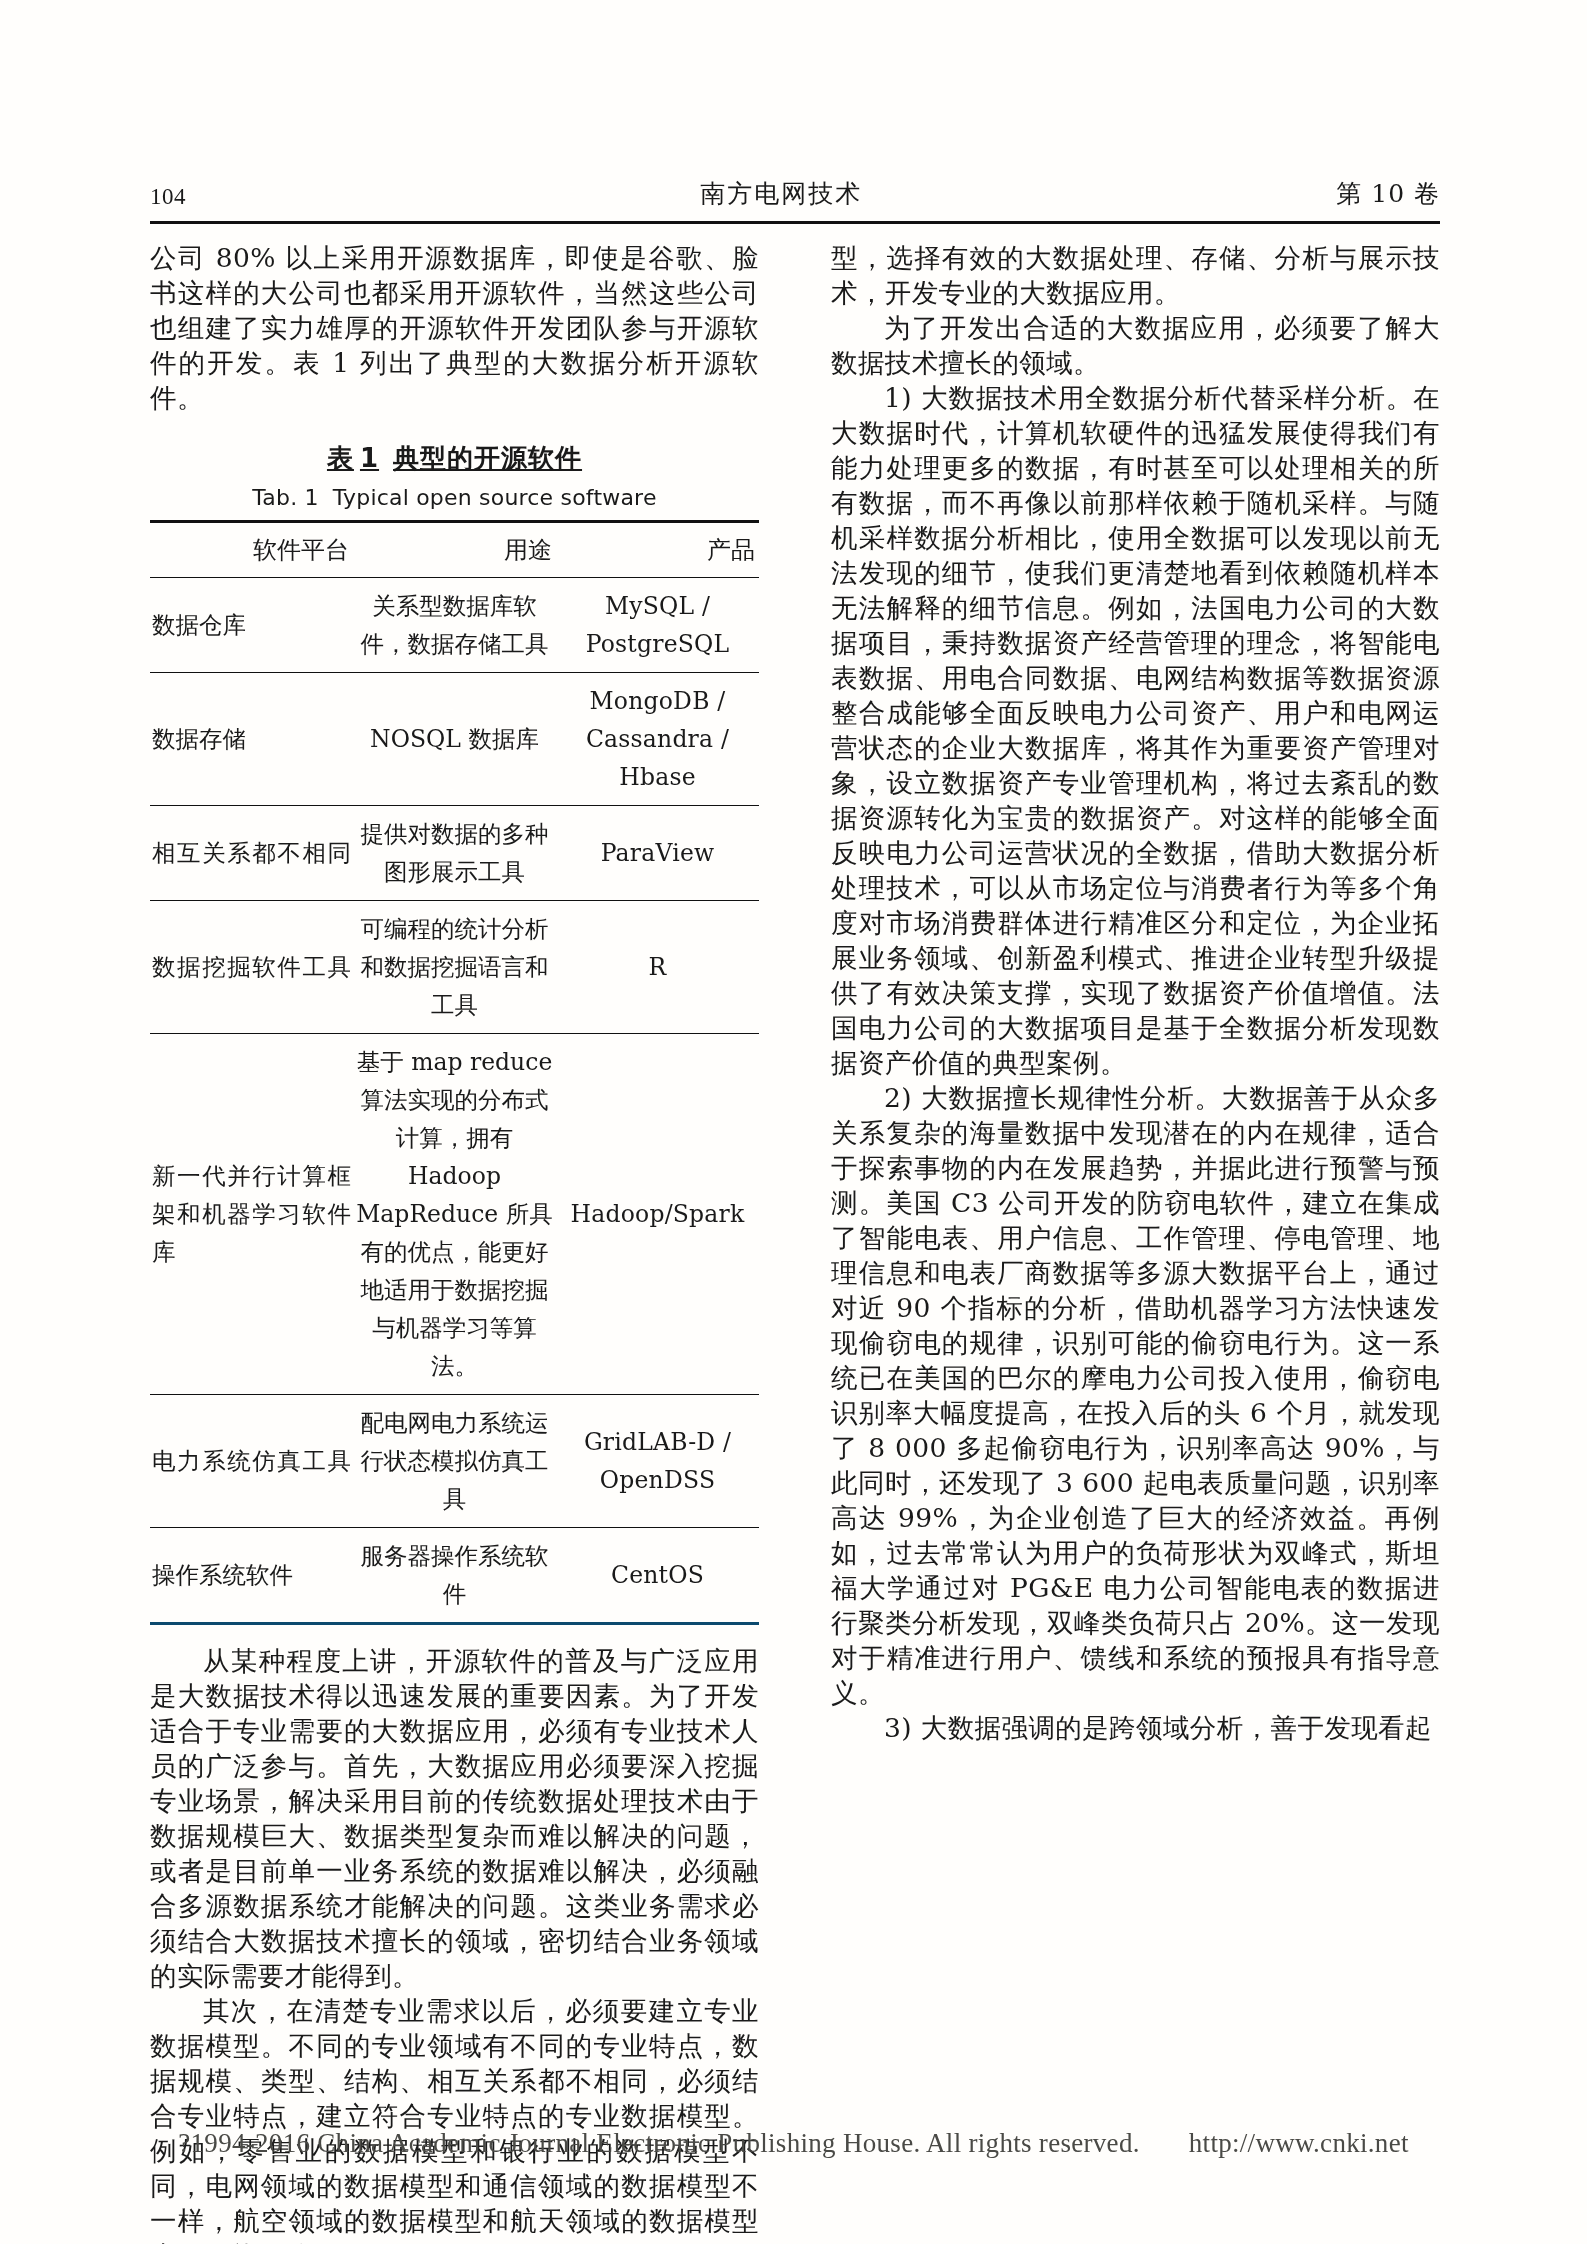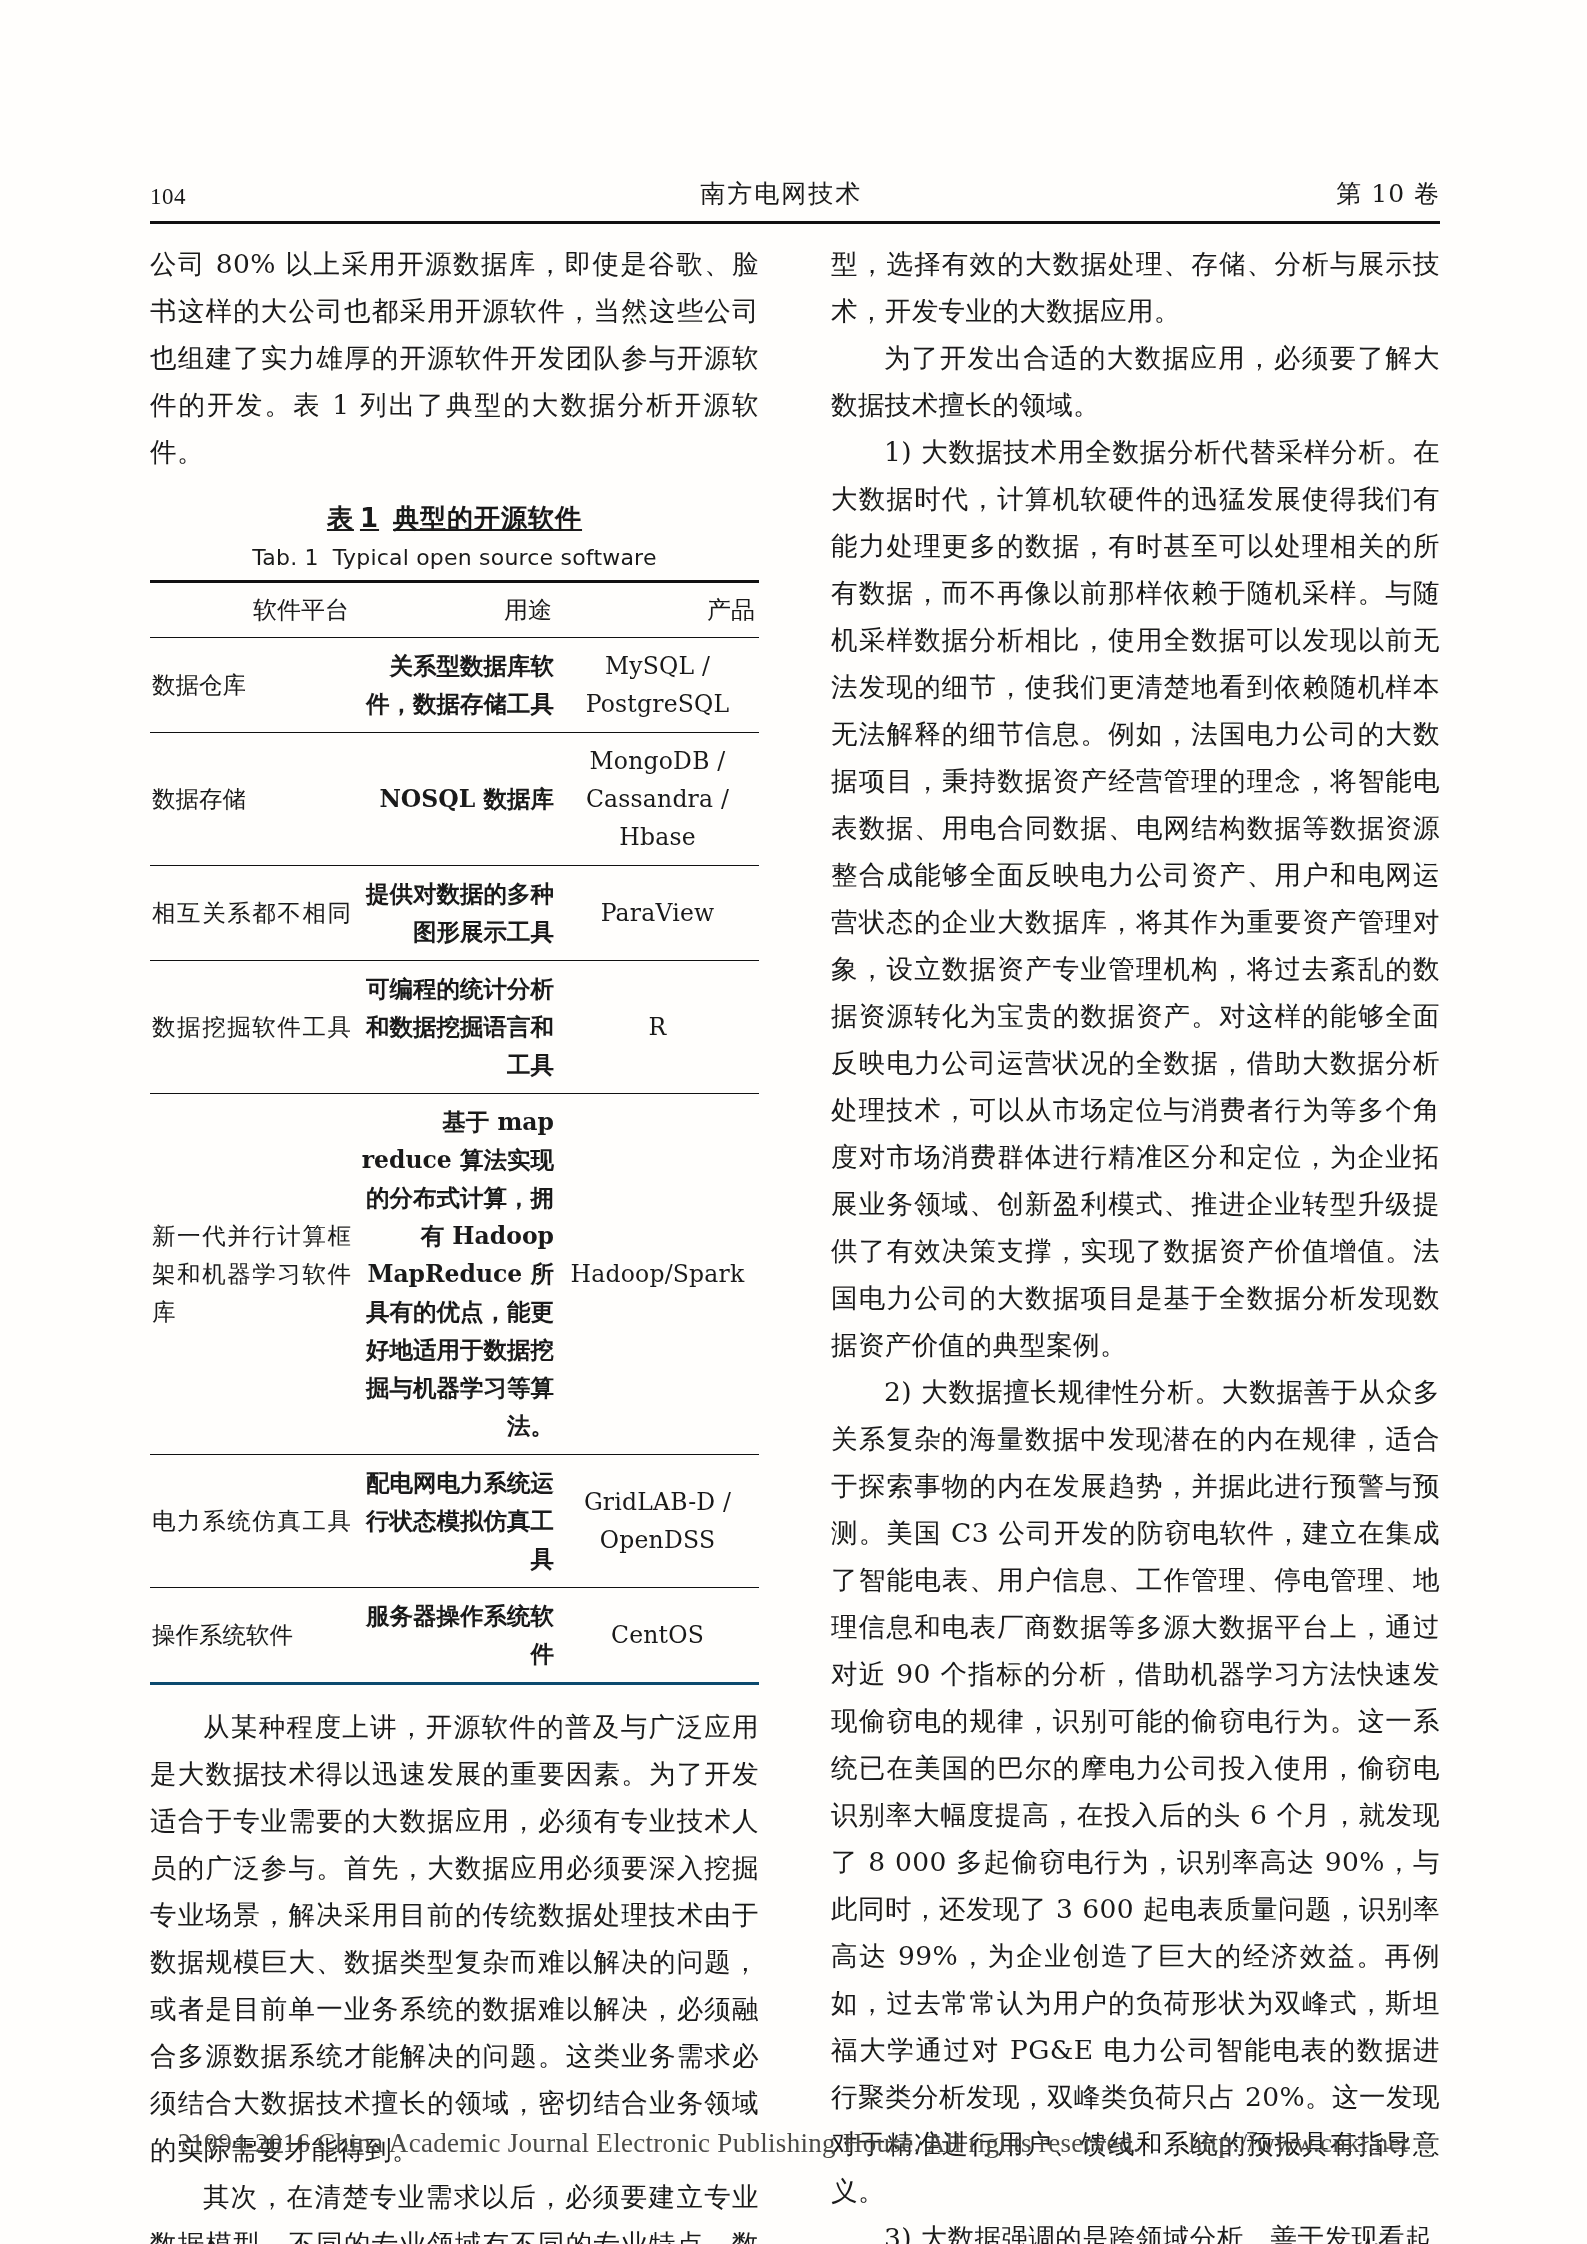--- a/index.html
+++ b/index.html
@@ -66,21 +66,21 @@
   }
   .col {
     width: 609px;
     position: relative;
   }
 
   p.body {
     margin: 0 0 0 0;
     font-family: "DejaVu Serif", "Liberation Serif", serif;
     font-size: 26.5px;
-    line-height: 47px;
+    line-height: 35px;
     text-align: justify;
     text-justify: inter-ideograph;
     text-indent: 2em;
     letter-spacing: 0.4px;
     word-break: break-all;
   }
   p.body.noindent { text-indent: 0; }
 
   
   .table-block {
@@ -142,24 +142,23 @@
     text-align-last: justify;
     padding-left: 6px;
     padding-right: 10px;
   }
   td.c-platform.single {
     text-align: right;
     text-align-last: left;
   }
   td.c-use {
     width: 236px;
-    text-align: right;
+    text-align: center;
     padding-left: 6px;
     padding-right: 8px;
-    font-weight: bold;
   }
   td.c-product {
     width: auto;
     text-align: center;
     font-size: 22px;
     line-height: 36px;
     letter-spacing: 0.2px;
   }
 
   

